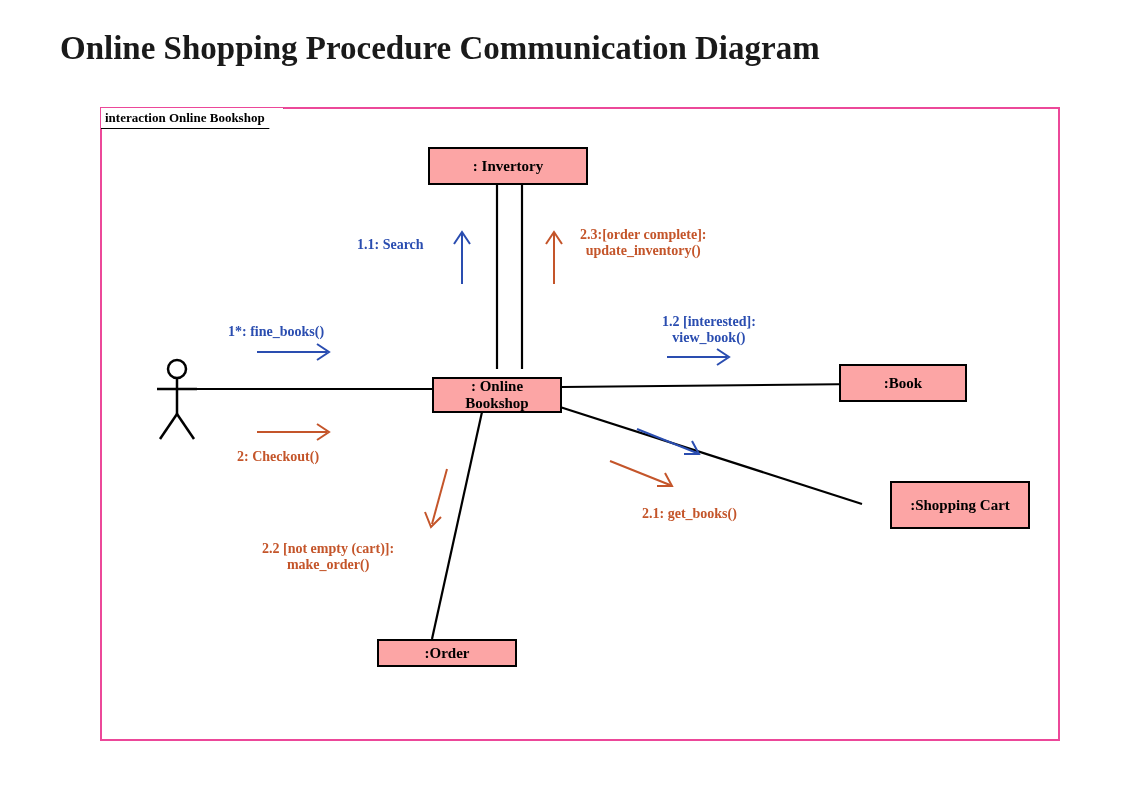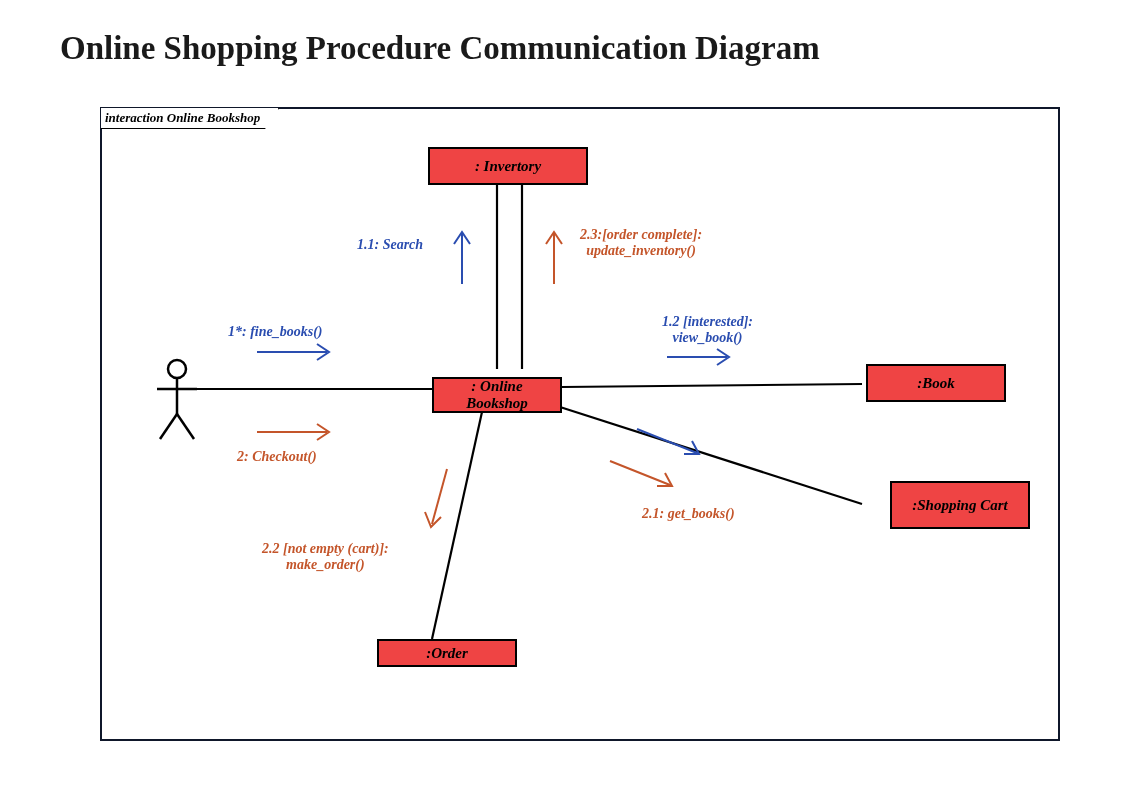--- a/index.html
+++ b/index.html
@@ -18,40 +18,39 @@
     font-size: 33px;
     font-weight: bold;
     color: #1a1a1a;
   }
   .frame {
     position: absolute;
     top: 107px;
     left: 100px;
     width: 956px;
     height: 630px;
-    border: 2px solid #0f172a;
-    font-style: italic;
+    border: 2px solid #ec4899;
   }
   .frame-label {
     position: absolute;
     top: -1px;
     left: -1px;
     background: #fff;
     border: 1px solid #000;
     border-top: none;
     border-left: none;
     padding: 2px 8px 2px 4px;
     font-size: 13px;
     font-weight: bold;
     clip-path: polygon(0 0, 100% 0, 92% 100%, 0 100%);
     padding-right: 18px;
   }
   .obj-box {
     position: absolute;
-    background: #ef4444;
+    background: #fca5a5;
     border: 2px solid #000;
     font-size: 15px;
     font-weight: bold;
     text-align: center;
     display: flex;
     align-items: center;
     justify-content: center;
     padding: 4px 8px;
     box-sizing: border-box;
   }
@@ -144,21 +143,21 @@
     </g>
 
     <g class="arrow-orange">
       <line class="arrow-line arrow-orange" x1="345" y1="360" x2="330" y2="415"></line>
       <polyline class="arrow-line arrow-orange" points="323,403 329,418 339,408"></polyline>
     </g>
   </svg>
 
   <div class="obj-box" style="top:38px; left:326px; width:160px; height:38px;">: Invertory</div>
   <div class="obj-box" style="top:268px; left:330px; width:130px; height:36px;">: Online Bookshop</div>
-  <div class="obj-box" style="top:255px; left:764px; width:140px; height:38px;">:Book</div>
+  <div class="obj-box" style="top:255px; left:737px; width:128px; height:38px;">:Book</div>
   <div class="obj-box" style="top:372px; left:760px; width:140px; height:48px;margin-left:28px;">:Shopping Cart</div>
   <div class="obj-box" style="top:530px; left:275px; width:140px; height:28px;">:Order</div>
 
   <div class="msg blue" style="top:215px; left:126px;">1*: fine_books()</div>
   <div class="msg orange" style="top:340px; left:135px;">2: Checkout()</div>
   <div class="msg blue" style="top:128px; left:255px;">1.1: Search</div>
 
   <div class="msg orange" style="top:118px; left:478px;">
     <span>2.3:[order complete]:</span><br>
     <span>update_inventory()</span>

